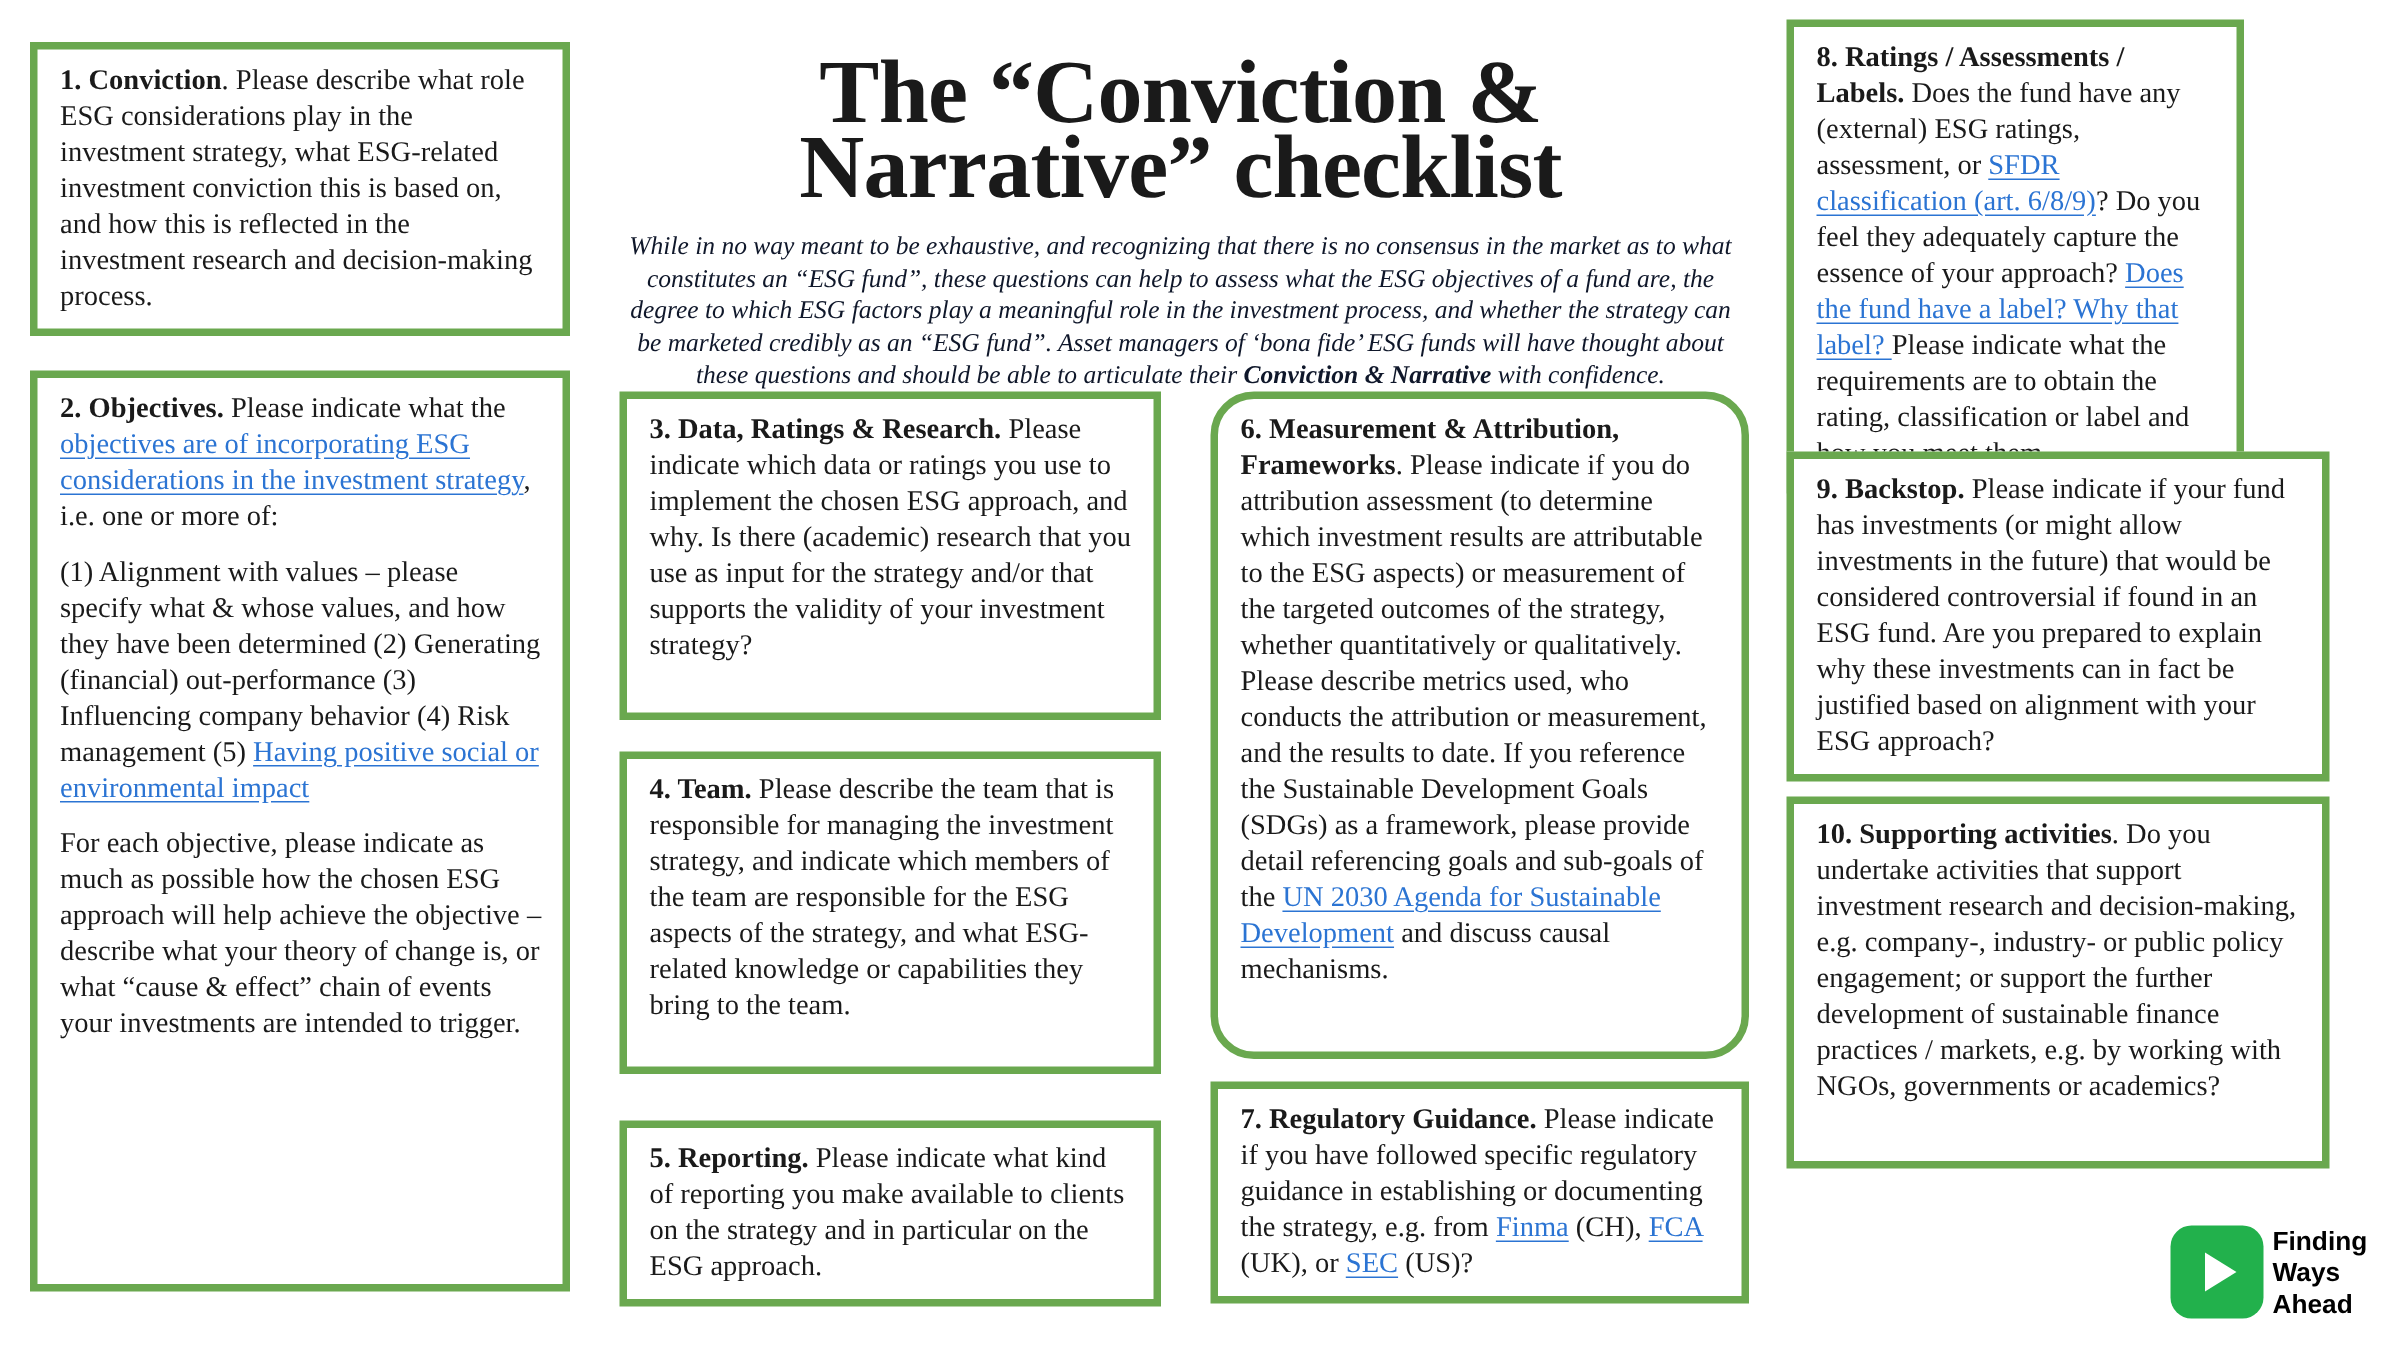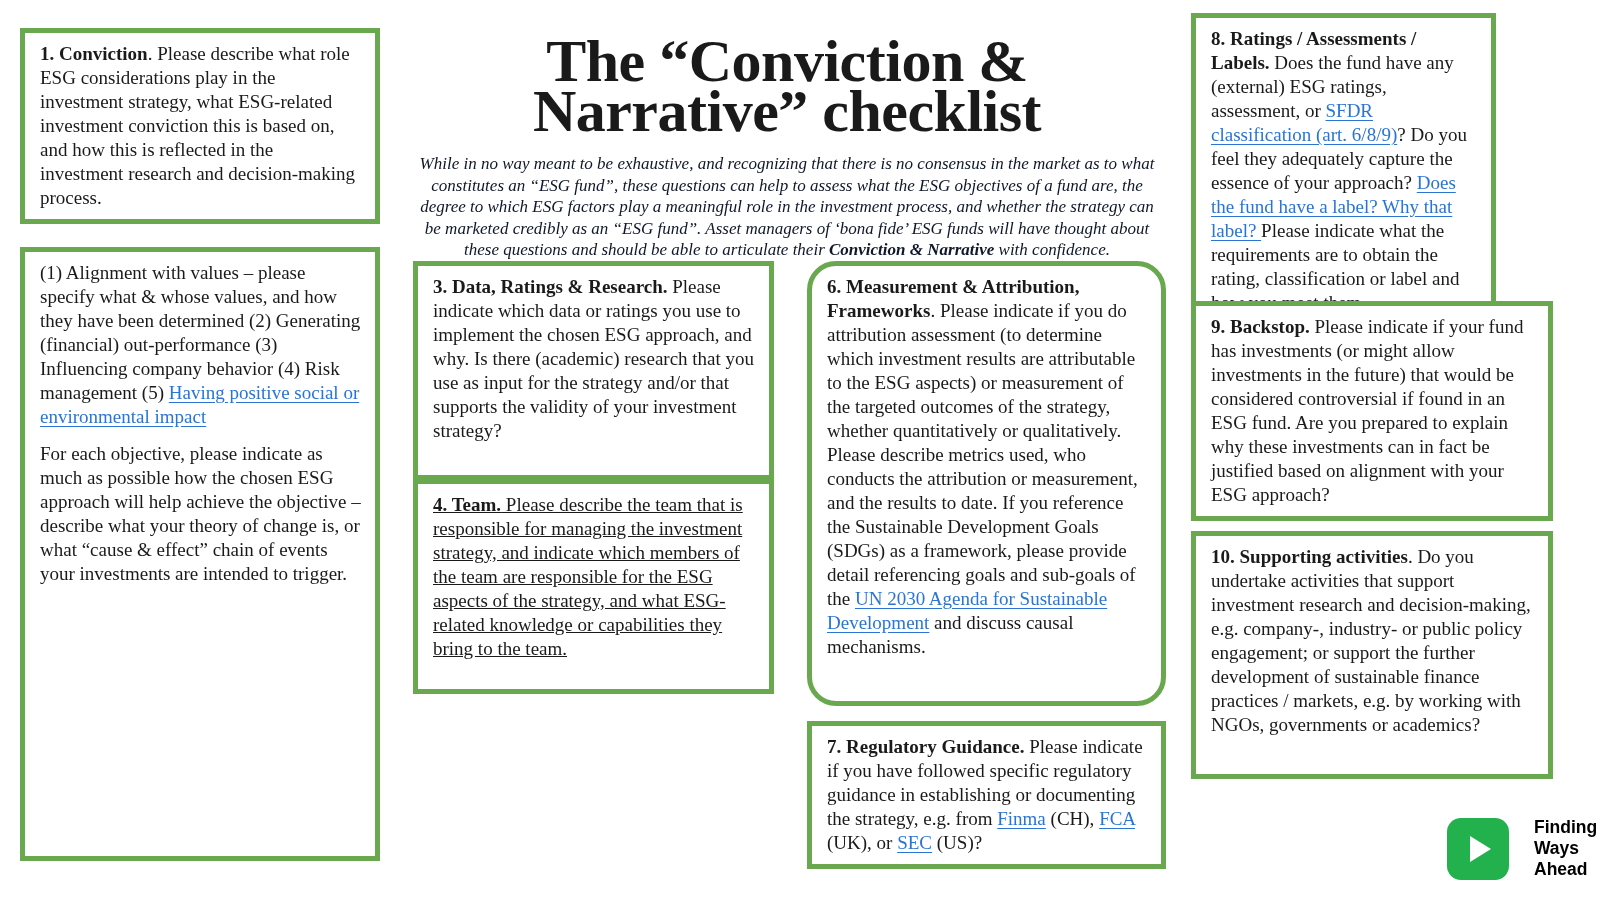--- a/index.html
+++ b/index.html
@@ -21,37 +21,37 @@
     font-size:19px;line-height:24px;text-align:left;
   }
   .qbox p{margin:0 0 13px 0;}
   .qbox p:last-child{margin-bottom:0;}
   .b{font-weight:bold;}
   a.link{color:var(--link);text-decoration:underline;text-underline-offset:2.5px;cursor:pointer;}
   
   .b1{left:20px;top:28px;width:360px;min-height:192px;}
   .b2{left:20px;top:247px;width:360px;min-height:614px;}
   .b3{left:413px;top:261px;width:361px;min-height:219px;}
-  .b4{left:413px;top:479px;width:361px;min-height:215px;text-decoration:underline;}
+  .b4{left:413px;top:501px;width:361px;min-height:215px;}
   .b5{left:413px;top:747px;width:361px;min-height:114px;}
   .b6{left:807px;top:261px;width:359px;min-height:445px;border-radius:29px;}
   .b7{left:807px;top:721px;width:359px;min-height:140px;}
   .b8{left:1191px;top:13px;width:305px;min-height:279px;}
   .b9{left:1191px;top:301px;width:362px;min-height:217px;}
   .b10{left:1191px;top:531px;width:362px;min-height:248px;}
   
   .header{position:absolute;left:398px;top:24px;width:778px;text-align:center;}
   .title{margin:12px;font-size:60px;line-height:50px;font-weight:bold;letter-spacing:-0.5px;}
   .subtitle{margin:6px 0 0 0;font-size:27px;line-height:32px;font-weight:bold;}
   .intro{
     margin:17px auto 0 auto;width:744px;
     font-style:italic;font-size:17px;line-height:21.5px;color:#0f172a;
   }
   
-  .logo{position:absolute;left:1447px;top:817px;display:flex;align-items:center;gap:25px;}
+  .logo{position:absolute;left:1447px;top:817px;display:flex;align-items:flex-start;gap:6px;}
   .logo-icon{
     width:62px;height:62px;background:var(--logo-green);border-radius:14px;
     display:flex;align-items:center;justify-content:center;flex:0 0 auto;
   }
   .logo-play{
     width:0;height:0;margin-left:5px;
     border-left:21px solid #fff;border-top:13px solid transparent;border-bottom:13px solid transparent;
   }
   .logo-text{
     font-family:"Liberation Sans", sans-serif;font-weight:bold;
@@ -65,28 +65,32 @@
 
   <header class="header">
     <h1 class="title">The “Conviction &amp; Narrative” checklist</h1>
     <p class="intro"><span>While in no way meant to be exhaustive, and recognizing that there is no consensus in the market as to what constitutes an “ESG fund”, these questions can help to assess what the ESG objectives of a fund are, the degree to which ESG factors play a meaningful role in the investment process, and whether the strategy can be marketed credibly as an “ESG fund”. Asset managers of ‘bona fide’ ESG funds will have thought about these questions and should be able to articulate their </span><span class="b">Conviction &amp; Narrative</span><span> with confidence.</span></p>
   </header>
 
   <section class="qbox b1">
       <p><span class="b">1. Conviction</span><span>. Please describe what role ESG considerations play in the investment strategy, what ESG-related investment conviction this is based on, and how this is reflected in the investment research and decision-making process.</span></p>
     </section>
   <section class="qbox b2">
+      <p><span class="b">2. Objectives.</span><span> Please indicate what the </span><a href="#" class="link">objectives are of incorporating ESG considerations in the investment strategy</a><span>, i.e. one or more of:</span></p>
       <p><span>(1) Alignment with values – please specify what &amp; whose values, and how they have been determined (2) Generating (financial) out-performance (3) Influencing company behavior (4) Risk management (5) </span><a href="#" class="link">Having positive social or environmental impact</a></p>
       <p><span>For each objective, please indicate as much as possible how the chosen ESG approach will help achieve the objective – describe what your theory of change is, or what “cause &amp; effect” chain of events your investments are intended to trigger.</span></p>
     </section>
   <section class="qbox b3">
       <p><span class="b">3. Data, Ratings &amp; Research.</span><span> Please indicate which data or ratings you use to implement the chosen ESG approach, and why. Is there (academic) research that you use as input for the strategy and/or that supports the validity of your investment strategy?</span></p>
     </section>
   <section class="qbox b4">
       <p><span class="b">4. Team.</span><span> Please describe the team that is responsible for managing the investment strategy, and indicate which members of the team are responsible for the ESG aspects of the strategy, and what ESG-related knowledge or capabilities they bring to the team.</span></p>
+    </section>
+  <section class="qbox b5">
+      <p><span class="b">5. Reporting.</span><span> Please indicate what kind of reporting you make available to clients on the strategy and in particular on the ESG approach.</span></p>
     </section>
   <section class="qbox b6">
       <p><span class="b">6. Measurement &amp; Attribution, Frameworks</span><span>. Please indicate if you do attribution assessment (to determine which investment results are attributable to the ESG aspects) or measurement of the targeted outcomes of the strategy, whether quantitatively or qualitatively. Please describe metrics used, who conducts the attribution or measurement, and the results to date. If you reference the Sustainable Development Goals (SDGs) as a framework, please provide detail referencing goals and sub-goals of the </span><a href="#" class="link">UN 2030 Agenda for Sustainable Development</a><span> and discuss causal mechanisms.</span></p>
     </section>
   <section class="qbox b7">
       <p><span class="b">7. Regulatory Guidance.</span><span> Please indicate if you have followed specific regulatory guidance in establishing or documenting the strategy, e.g. from </span><a href="#" class="link">Finma</a><span> (CH), </span><a href="#" class="link">FCA</a><span> (UK), or </span><a href="#" class="link">SEC</a><span> (US)?</span></p>
     </section>
   <section class="qbox b8">
       <p><span class="b">8. Ratings / Assessments / Labels.</span><span> Does the fund have any (external) ESG ratings, assessment, or </span><a href="#" class="link">SFDR classification (art. 6/8/9)</a><span>? Do you feel they adequately capture the essence of your approach? </span><a href="#" class="link">Does the fund have a label? Why that label? </a><span>Please indicate what the requirements are to obtain the rating, classification or label and how you meet them.</span></p>
     </section>

